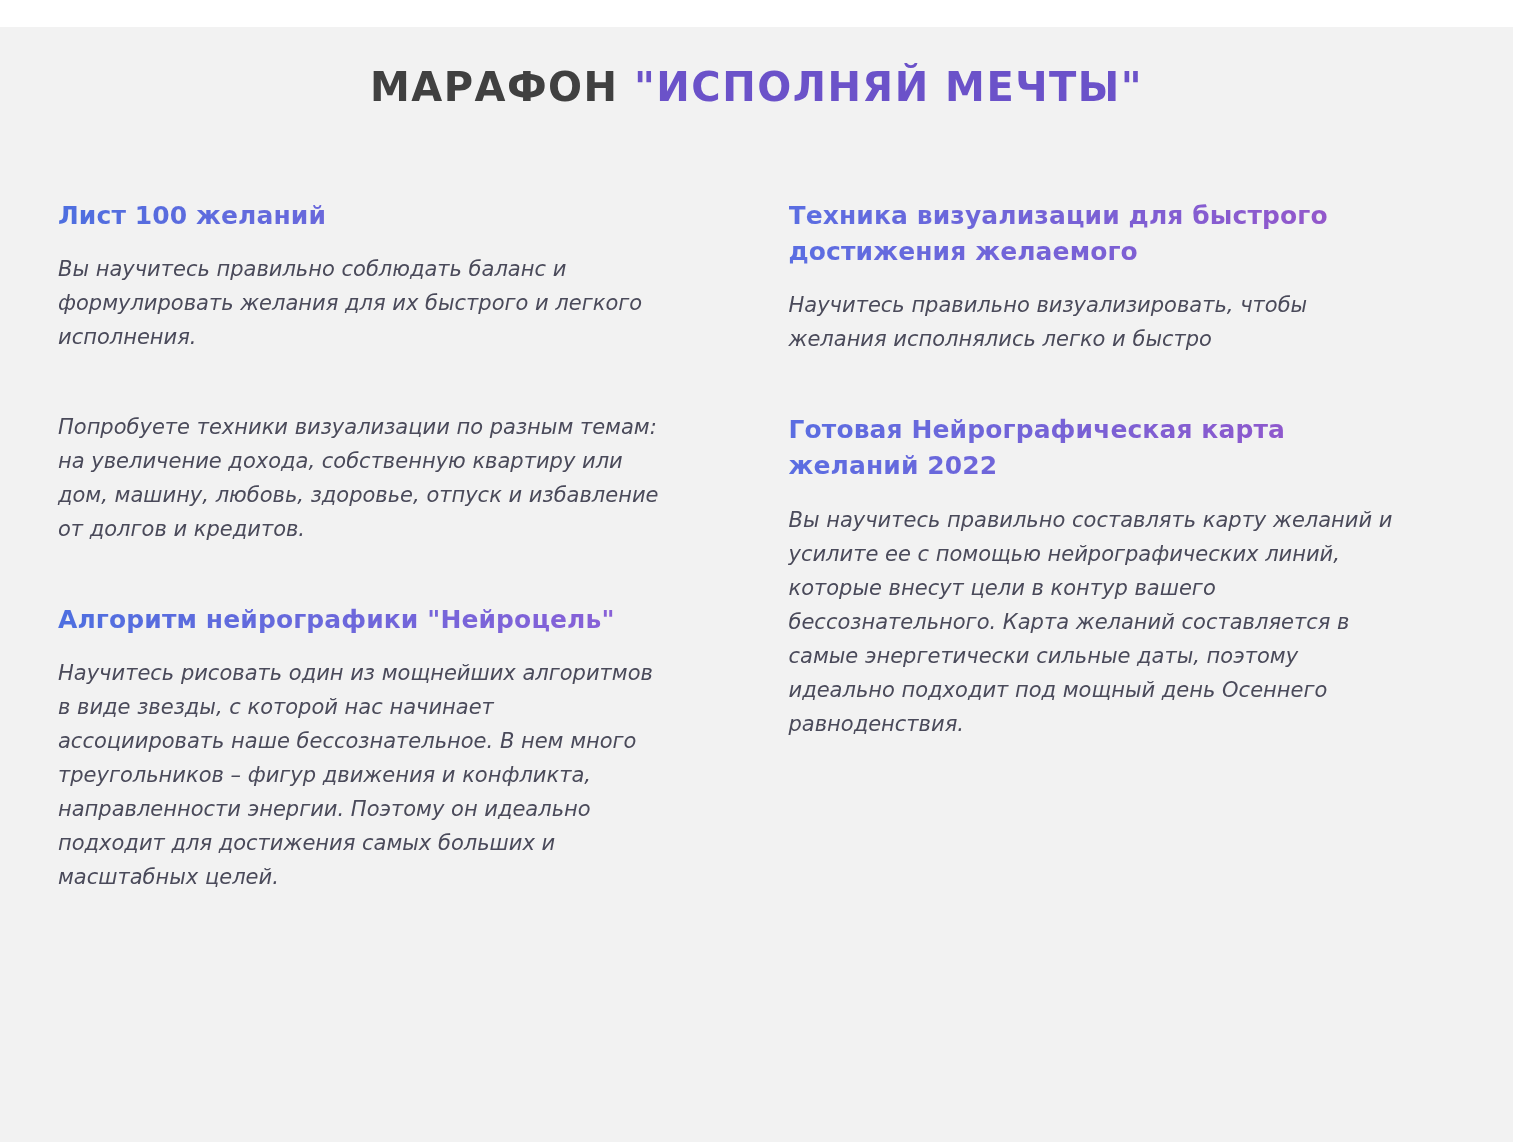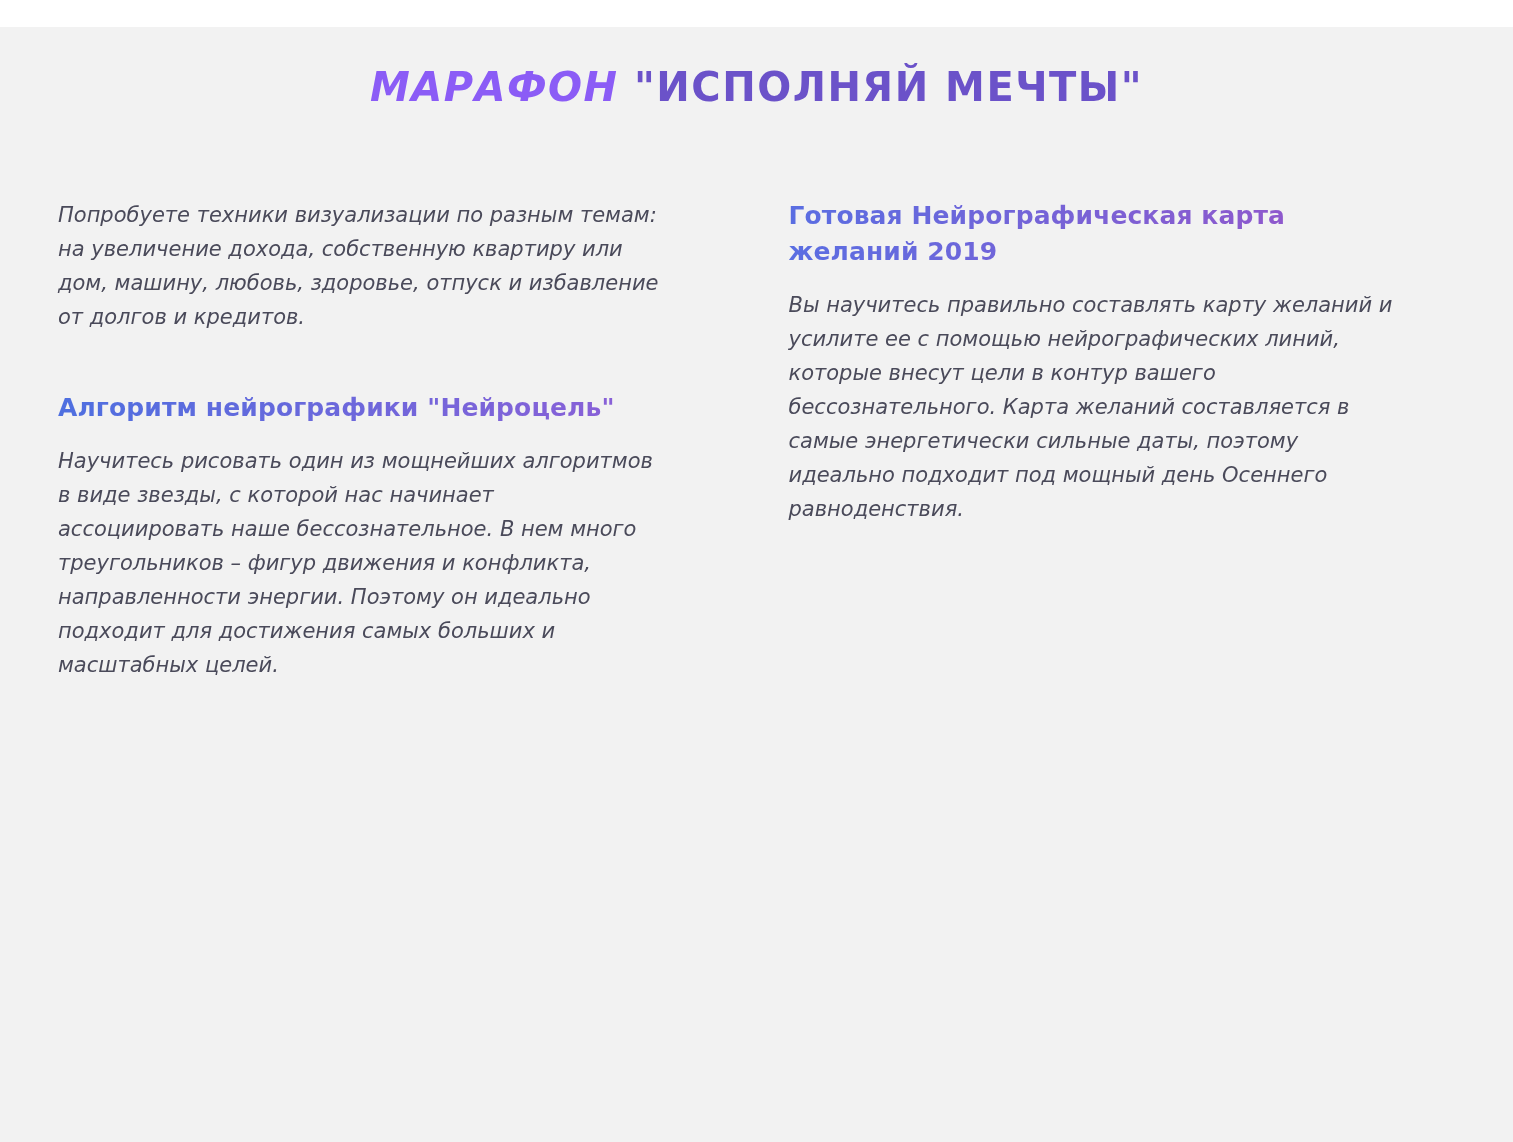--- a/index.html
+++ b/index.html
@@ -23,22 +23,21 @@
   .page-title {
     text-align: center;
     padding-top: 36px;
     font-size: 40px;
     font-weight: 700;
     letter-spacing: 1.5px;
     line-height: 1.2;
     white-space: nowrap;
   }
   .title-part-1 {
-    color: #8b5cf6;
-    font-style: italic;
+    color: #404040;
   }
   .title-part-2 {
     color: #6b52c9;
   }
   .columns {
     display: flex;
     padding: 60px 58px 0 58px;
     box-sizing: border-box;
     gap: 0;
   }
@@ -93,38 +92,46 @@
 
   <h1 class="page-title">
     <span class="title-part-1">МАРАФОН</span>
     <span class="title-part-2">"ИСПОЛНЯЙ МЕЧТЫ"</span>
   </h1>
 
   <div class="columns">
 
     <div class="col col-left">
 
+      <div class="card grad-a">
+        <div class="card-title">Лист 100 желаний</div>
+        <div class="card-body">Вы научитесь правильно соблюдать баланс и формулировать желания для их быстрого и легкого исполнения.</div>
+      </div>
 
       <div class="card grad-a">
         <div class="card-body">Попробуете техники визуализации по разным темам: на увеличение дохода, собственную квартиру или дом, машину, любовь, здоровье, отпуск и избавление от долгов и кредитов.</div>
       </div>
 
       <div class="card grad-a">
         <div class="card-title">Алгоритм нейрографики "Нейроцель"</div>
         <div class="card-body">Научитесь рисовать один из мощнейших алгоритмов в виде звезды, с которой нас начинает ассоциировать наше бессознательное. В нем много треугольников – фигур движения и конфликта, направленности энергии. Поэтому он идеально подходит для достижения самых больших и масштабных целей.</div>
       </div>
 
     </div>
 
     <div class="col col-right">
 
+      <div class="card grad-b">
+        <div class="card-title">Техника визуализации для быстрого достижения желаемого</div>
+        <div class="card-body">Научитесь правильно визуализировать, чтобы желания исполнялись легко и быстро</div>
+      </div>
 
 
       <div class="card grad-b">
-        <div class="card-title">Готовая Нейрографическая карта желаний 2019</div>
+        <div class="card-title">Готовая Нейрографическая карта желаний 2022</div>
         <div class="card-body">Вы научитесь правильно составлять карту желаний и усилите ее с помощью нейрографических линий, которые внесут цели в контур вашего бессознательного. Карта желаний составляется в самые энергетически сильные даты, поэтому идеально подходит под мощный день Осеннего равноденствия.</div>
       </div>
 
     </div>
 
   </div>
 
 </div>
 
 </body></html>

